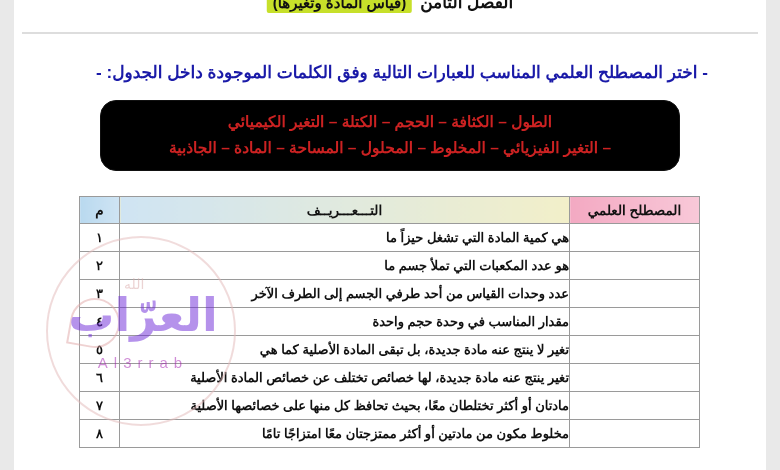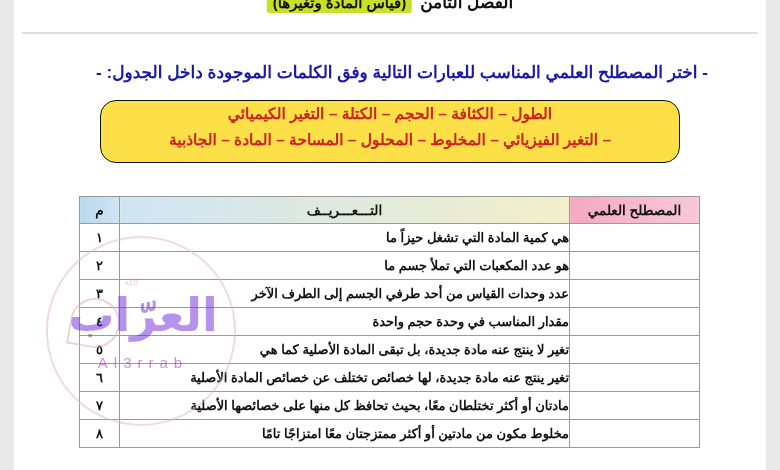--- a/index.html
+++ b/index.html
@@ -109,25 +109,25 @@
   }
 
   
   .wordbank {
     position: absolute;
     top: 100px;
     left: 86px;
     width: 580px;
     border: 1.5px solid #111111;
     border-radius: 16px;
-    padding: 0 10px 10px 10px;
+    padding: 8px 10px 10px 10px;
     box-sizing: border-box;
     text-align: center;
     direction: rtl;
-    background: #fde047;
+    background: #000000;
   }
   .wordbank-line {
     font-size: 15.5px;
     font-weight: bold;
     color: #cc2222;
     line-height: 1.65;
     white-space: nowrap;
   }
 
   
@@ -227,21 +227,21 @@
     text-align: center;
     font-size: 15px;
     letter-spacing: 6px;
     color: #a21caf;
     font-family: "Liberation Sans", sans-serif;
   }
   .wm-small {
     position: absolute;
     left: 96px;
     top: 40px;
-    font-size: 10px;
+    font-size: 14px;
     color: #d9a9a9;
     direction: rtl;
   }
   .wm-mark {
     position: absolute;
     left: 42px;
     top: 62px;
     width: 46px;
     height: 46px;
     border: 2px solid #e0a6a6;

